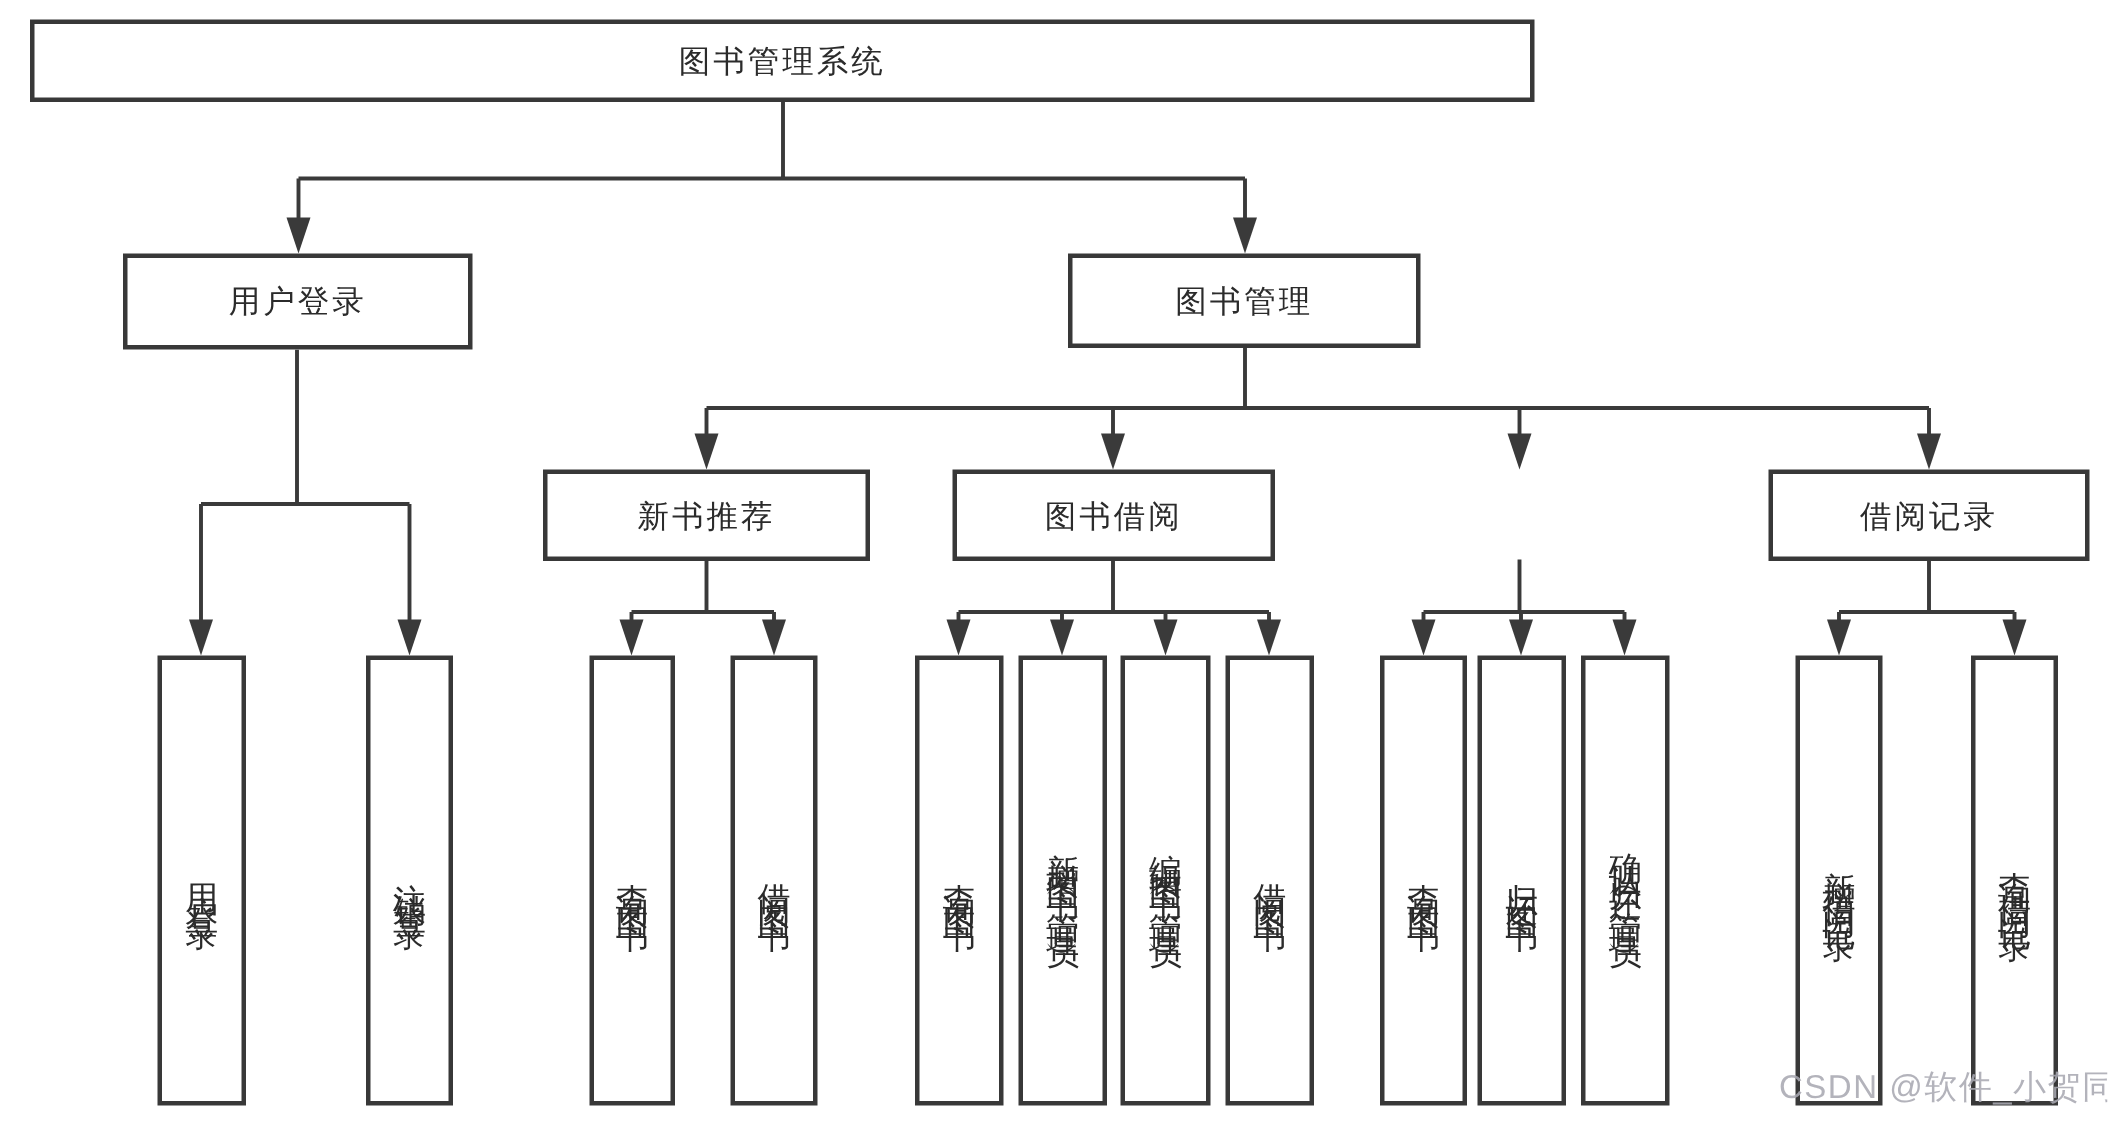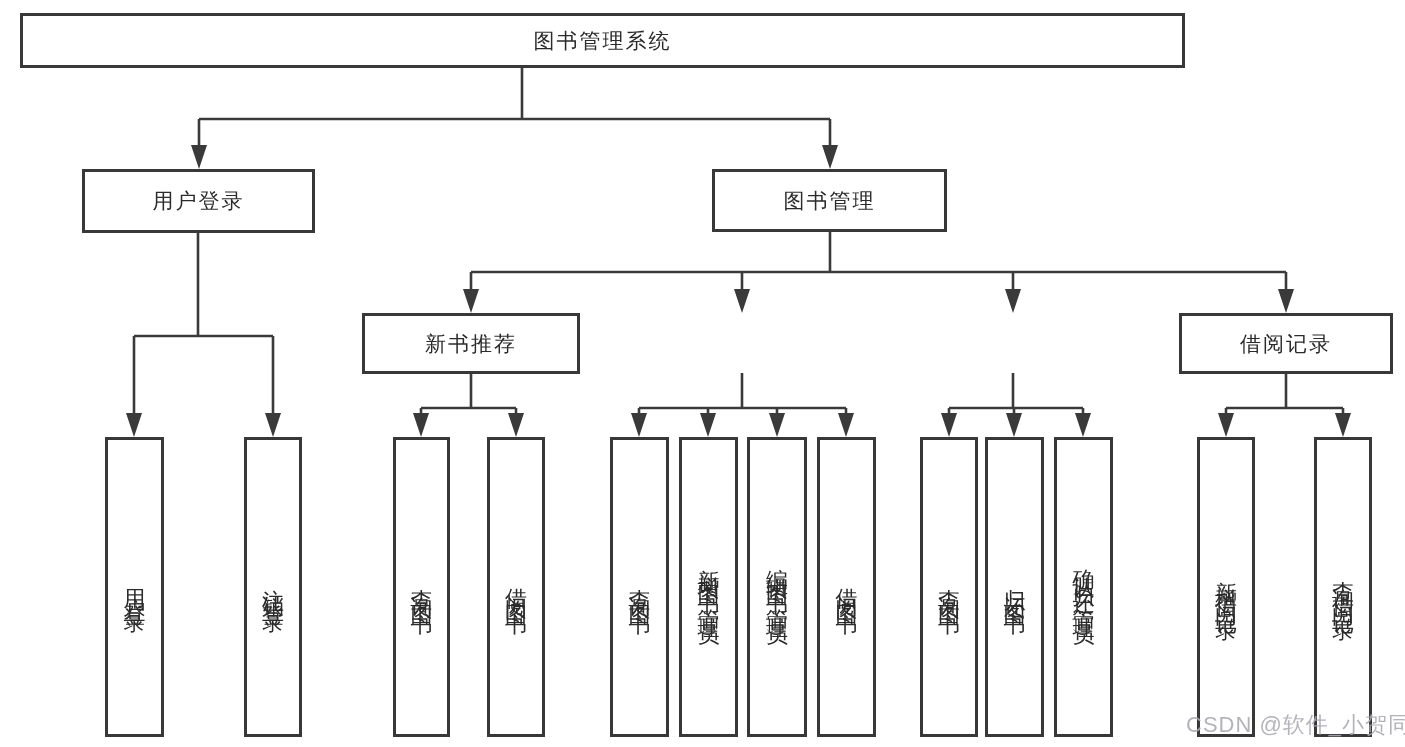--- a/index.html
+++ b/index.html
@@ -98,33 +98,36 @@
       <polygon points="769,413 785,413 777,437"></polygon>
       <polygon points="838,413 854,413 846,437"></polygon>
       <polygon points="941,413 957,413 949,437"></polygon>
       <polygon points="1006,413 1022,413 1014,437"></polygon>
       <polygon points="1075,413 1091,413 1083,437"></polygon>
       <polygon points="1218,413 1234,413 1226,437"></polygon>
       <polygon points="1335,413 1351,413 1343,437"></polygon>
     </g>
   </svg>
 
-  <div class="node hbox" style="left:20px; top:13px; width:1165px; height:55px;">
+  <div class="node hbox" style="left:20px; top:13px; width:1003px; height:55px;">
     <span>图书管理系统</span>
   </div>
 
   <div class="node hbox" style="left:82px; top:169px; width:233px; height:64px;">
     <span>用户登录</span>
   </div>
   <div class="node hbox" style="left:362px; top:313px; width:218px; height:61px;">
     <span>新书推荐</span>
   </div>
 
   <div class="node hbox" style="left:712px; top:169px; width:235px; height:63px;">
     <span>图书管理</span>
+  </div>
+  <div class="node hbox" style="left:635px; top:313px; width:215px; height:61px;">
+    <span>图书借阅</span>
   </div>
   <div class="node hbox" style="left:1179px; top:313px; width:214px; height:61px;">
     <span>借阅记录</span>
   </div>
 
   <div class="node vbox" style="left:105px; top:437px; width:59px; height:300px;">
     <span>用户登录</span>
   </div>
   <div class="node vbox" style="left:244px; top:437px; width:58px; height:300px;">
     <span>注销登录</span>

